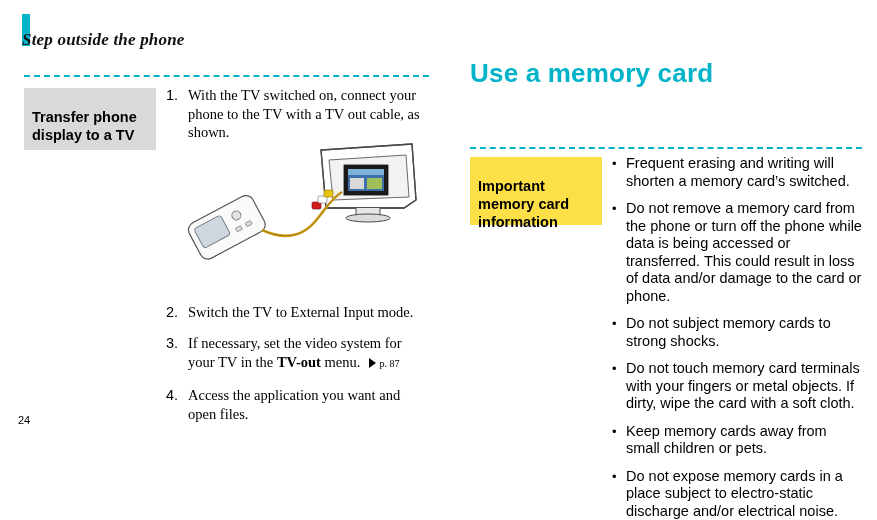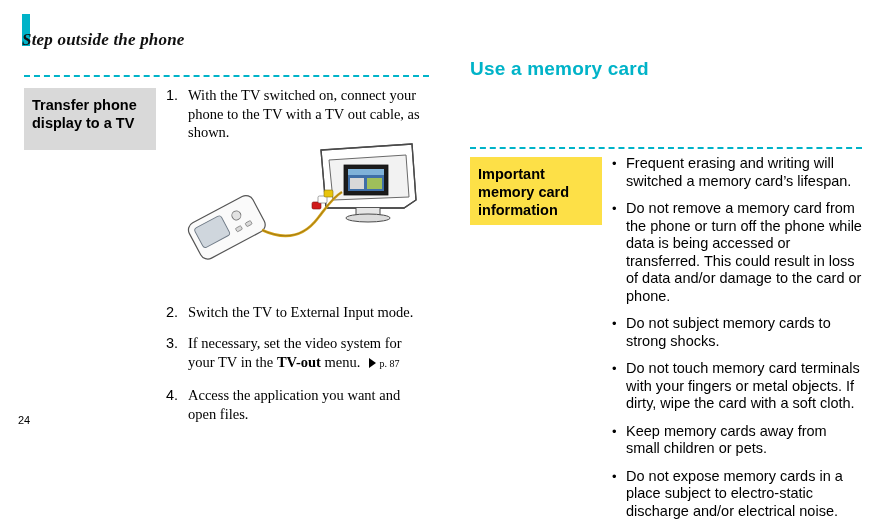--- a/index.html
+++ b/index.html
@@ -66,21 +66,21 @@
     width: 392px;
   }
   
   .callout {
     position: absolute;
     background: #d9d9d9;
     font-weight: bold;
     font-size: 14.5px;
     line-height: 18px;
     color: #000000;
-    padding: 8px 8px 8px 8px;
+    padding: 20px 8px 8px 8px;
     box-sizing: border-box;
   }
   .callout.left-callout {
     left: 24px;
     top: 88px;
     width: 132px;
     height: 62px;
   }
   .callout.right-callout {
     left: 470px;
@@ -135,21 +135,21 @@
     left: 166px;
     top: 138px;
     width: 264px;
     height: 130px;
   }
   
   .section-heading {
     position: absolute;
     left: 470px;
     top: 58px;
-    font-size: 19px;
+    font-size: 26px;
     font-weight: bold;
     color: #00b3c8;
     letter-spacing: 0.2px;
     text-align: right;
   }
   .section-intro {
     position: absolute;
     left: 470px;
     top: 90px;
     width: 392px;
@@ -256,21 +256,21 @@
   </div>
 
   <div class="section-heading">Use a memory card</div>
   <div class="dashed-rule right-rule"></div>
 
   <div class="callout right-callout" style="background:#fde047;">Important memory card information</div>
 
   <div class="bullets">
     <div class="bullet">
       <div class="bullet-dot">•</div>
-      <div class="bullet-text">Frequent erasing and writing will switched a memory card’s lifespan.</div>
+      <div class="bullet-text">Frequent erasing and writing will shorten a memory card’s switched.</div>
     </div>
     <div class="bullet">
       <div class="bullet-dot">•</div>
       <div class="bullet-text">Do not remove a memory card from the phone or turn off the phone while data is being accessed or transferred. This could result in loss of data and/or damage to the card or phone.</div>
     </div>
     <div class="bullet">
       <div class="bullet-dot">•</div>
       <div class="bullet-text">Do not subject memory cards to strong shocks.</div>
     </div>
     <div class="bullet">

